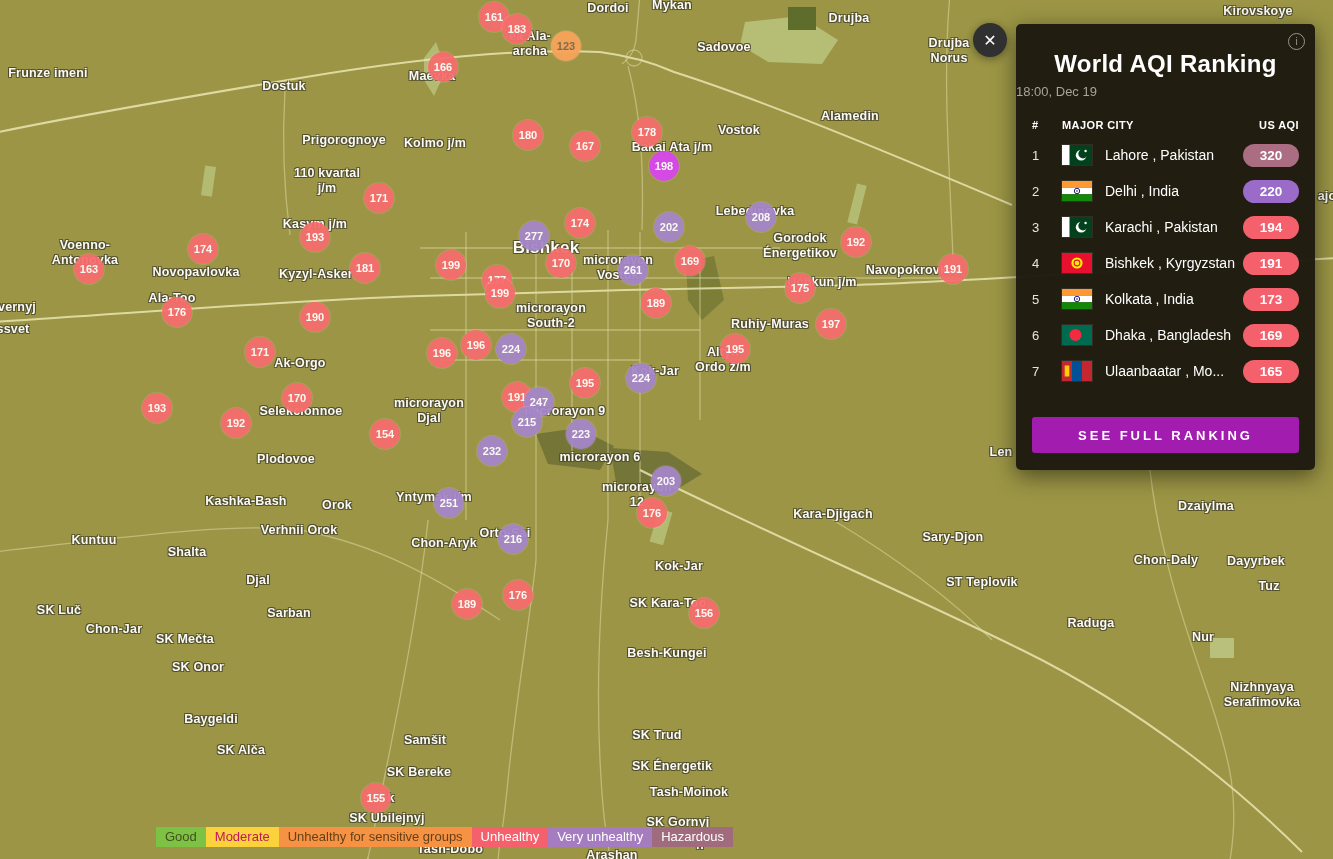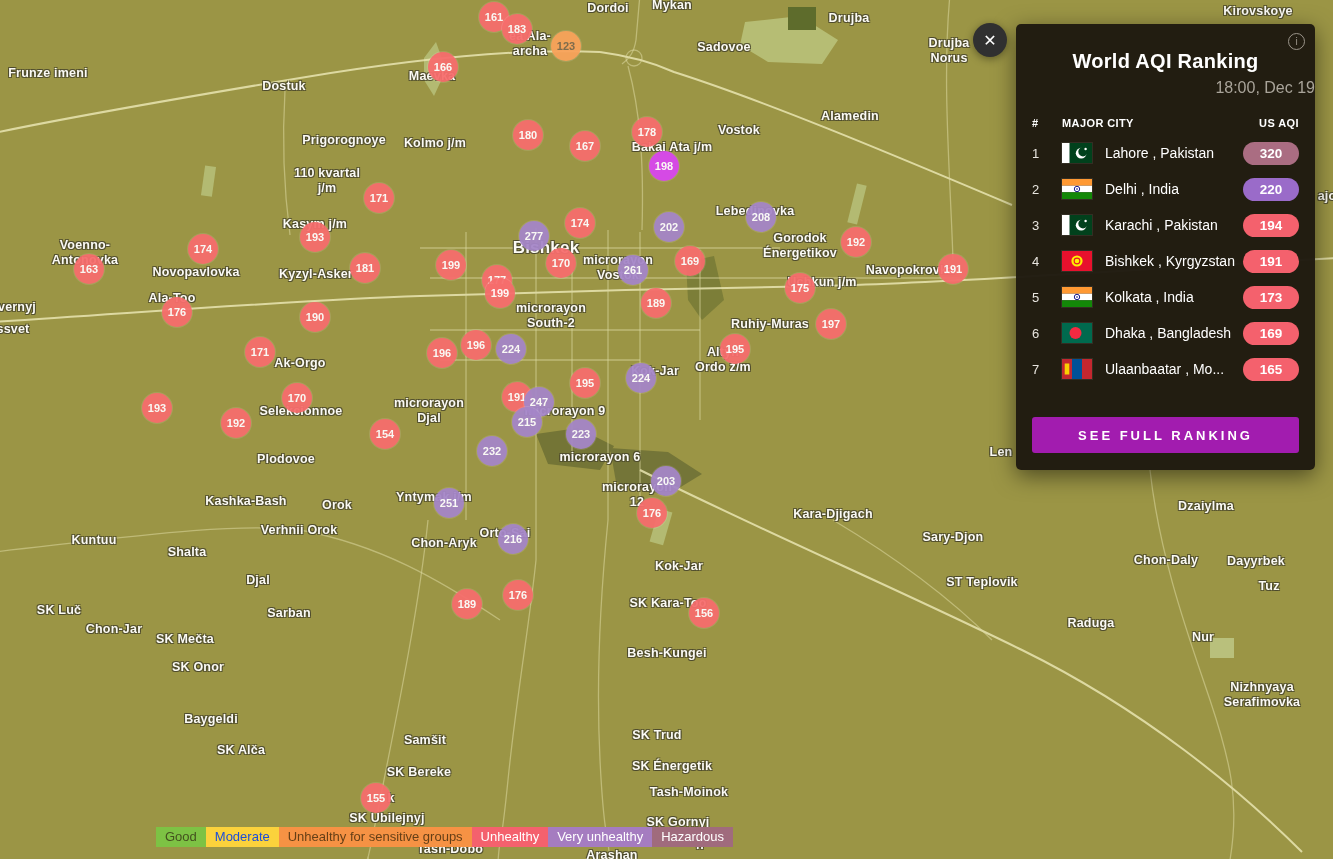--- a/index.html
+++ b/index.html
@@ -16,22 +16,22 @@
      display:flex;align-items:center;justify-content:center;color:#fff;font-size:11px;font-weight:700;
      z-index:3;opacity:.94;cursor:pointer;box-shadow:0 0 0 1px rgba(255,255,255,.12);}
   .marker.dark-text{color:#7d6a4d;}
   #legend{position:absolute;left:156px;top:827px;height:20px;display:flex;z-index:4;
      font-size:13px;line-height:20px;white-space:nowrap;}
   .chip{padding:0 9px;font-weight:400;}
   #panel{position:absolute;left:1016px;top:24px;width:299px;height:446px;z-index:5;
      background:rgba(30,25,15,.97);border-radius:5px;box-shadow:0 6px 22px rgba(0,0,0,.5);color:#fff;}
   #info-btn{position:absolute;top:9px;right:10px;width:15px;height:15px;border:1px solid #9b958a;
      border-radius:50%;color:#9b958a;font-size:10px;line-height:15px;text-align:center;cursor:pointer;}
-  #panel h1{margin:26px 0 0;text-align:center;font-size:20px;font-weight:700;letter-spacing:.3px;}
-  #panel-time{margin-top:6px;text-align:right;font-size:16px;color:#a9a49a;}
+  #panel h1{margin:26px 0 0;text-align:center;font-size:24px;font-weight:700;letter-spacing:.3px;}
+  #panel-time{margin-top:6px;text-align:left;font-size:13px;color:#a9a49a;}
   #cols{display:flex;align-items:center;margin-top:20px;padding:0 16px;font-size:11px;
      font-weight:700;letter-spacing:.4px;}
   #col-rank{width:30px;}
   #col-city{flex:1;}
   #rows{margin-top:6px;}
   .rrow{display:flex;align-items:center;height:36px;padding:0 16px;cursor:pointer;}
   .rrank{width:30px;font-size:13px;color:#e8e5df;}
   .rflag{width:30px;height:20px;margin-right:13px;flex:0 0 auto;box-shadow:0 0 0 1px rgba(255,255,255,.08);}
   .rflag svg{display:block;}
   .rcity{flex:1;font-size:14px;}
@@ -242,21 +242,21 @@
       <div class="marker" style="left: 652px; top: 513px; background: rgb(247, 109, 109);">176</div>
       <div class="marker" style="left: 513px; top: 539px; background: rgb(165, 134, 200);">216</div>
       <div class="marker" style="left: 518px; top: 595px; background: rgb(247, 109, 109);">176</div>
       <div class="marker" style="left: 467px; top: 604px; background: rgb(247, 109, 109);">189</div>
       <div class="marker" style="left: 704px; top: 613px; background: rgb(247, 109, 109);">156</div>
       <div class="marker" style="left: 376px; top: 798px; background: rgb(247, 109, 109);">155</div>
     </div>
 
   <div id="legend">
       <span class="chip" style="background: rgb(125, 194, 68); color: rgb(68, 81, 31);">Good</span>
-      <span class="chip" style="background: rgb(251, 210, 60); color: #1d4ed8;">Moderate</span>
+      <span class="chip" style="background: rgb(251, 210, 60); color: #be185d;">Moderate</span>
       <span class="chip" style="background: rgb(246, 146, 68); color: rgb(101, 63, 22);">Unhealthy for sensitive groups</span>
       <span class="chip" style="background: rgb(244, 97, 109); color: rgb(255, 255, 255);">Unhealthy</span>
       <span class="chip" style="background: rgb(165, 124, 192); color: rgb(255, 255, 255);">Very unhealthy</span>
       <span class="chip" style="background: rgb(160, 107, 125); color: rgb(255, 255, 255);">Hazardous</span>
     </div>
 
   <div id="close-btn">✕</div>
 
   <div id="panel">
     <div id="info-btn">i</div>

